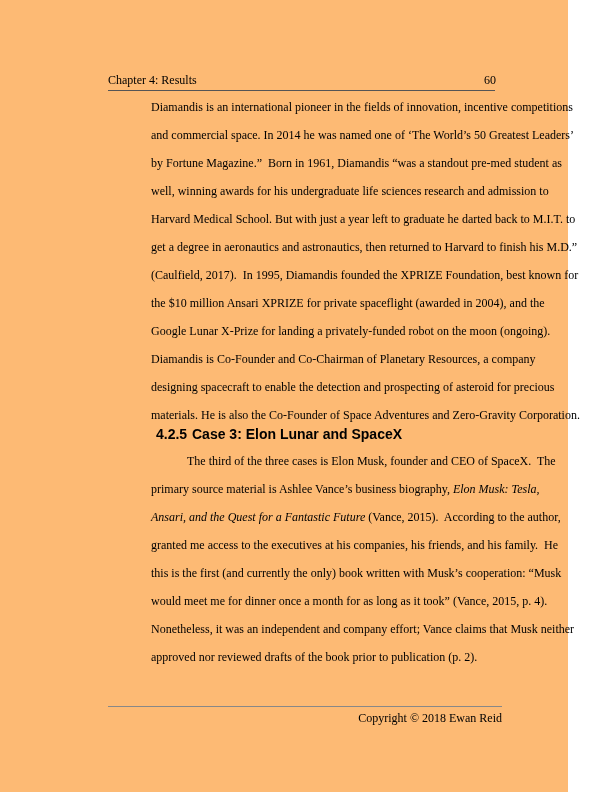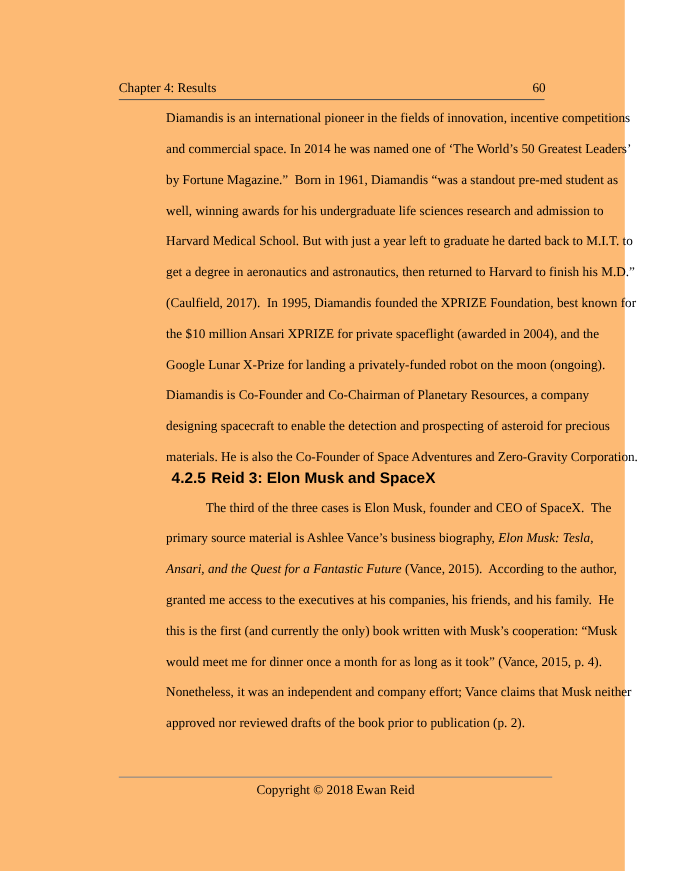--- a/index.html
+++ b/index.html
@@ -57,21 +57,21 @@
   }
   .footer-rule {
     position: absolute;
     top: 706px; left: 108px; right: 66px;
     border-top: 1px solid #888888;
     height: 0;
   }
   .copyright {
     position: absolute;
     top: 711px; left: 108px; right: 66px;
-    text-align: center;
+    text-align: right;
     font-size: 12px;
   }
 </style>
 </head>
 <body>
 
 <div class="page">
 
   <div class="running-header">
     <span>Chapter 4: Results</span>
@@ -88,21 +88,21 @@
       <div class="line"><span>get a degree in aeronautics and astronautics, then returned to Harvard to finish his M.D.”</span></div>
       <div class="line"><span>(Caulfield, 2017).  In 1995, Diamandis founded the XPRIZE Foundation, best known for</span></div>
       <div class="line"><span>the $10 million Ansari XPRIZE for private spaceflight (awarded in 2004), and the</span></div>
       <div class="line"><span>Google Lunar X-Prize for landing a privately-funded robot on the moon (ongoing).</span></div>
       <div class="line"><span>Diamandis is Co-Founder and Co-Chairman of Planetary Resources, a company</span></div>
       <div class="line"><span>designing spacecraft to enable the detection and prospecting of asteroid for precious</span></div>
       <div class="line"><span>materials. He is also the Co-Founder of Space Adventures and Zero-Gravity Corporation.</span></div>
     </div>
 
   <div class="section-heading">
-    <span class="heading-num">4.2.5</span><span>Reid 3: Elon Musk and SpaceX</span>
+    <span class="heading-num">4.2.5</span><span>Case 3: Elon Lunar and SpaceX</span>
   </div>
 
   <div class="para para-2">
       <div class="line indent"><span>The third of the three cases is Elon Musk, founder and CEO of SpaceX.  The</span></div>
       <div class="line"><span>primary source material is Ashlee Vance’s business biography, </span><span class="italic">Elon Musk: Tesla,</span></div>
       <div class="line"><span class="italic">Ansari, and the Quest for a Fantastic Future</span><span> (Vance, 2015).  According to the author,</span></div>
       <div class="line"><span>granted me access to the executives at his companies, his friends, and his family.  He</span></div>
       <div class="line"><span>this is the first (and currently the only) book written with Musk’s cooperation: “Musk</span></div>
       <div class="line"><span>would meet me for dinner once a month for as long as it took” (Vance, 2015, p. 4).</span></div>
       <div class="line"><span>Nonetheless, it was an independent and company effort; Vance claims that Musk neither</span></div>

